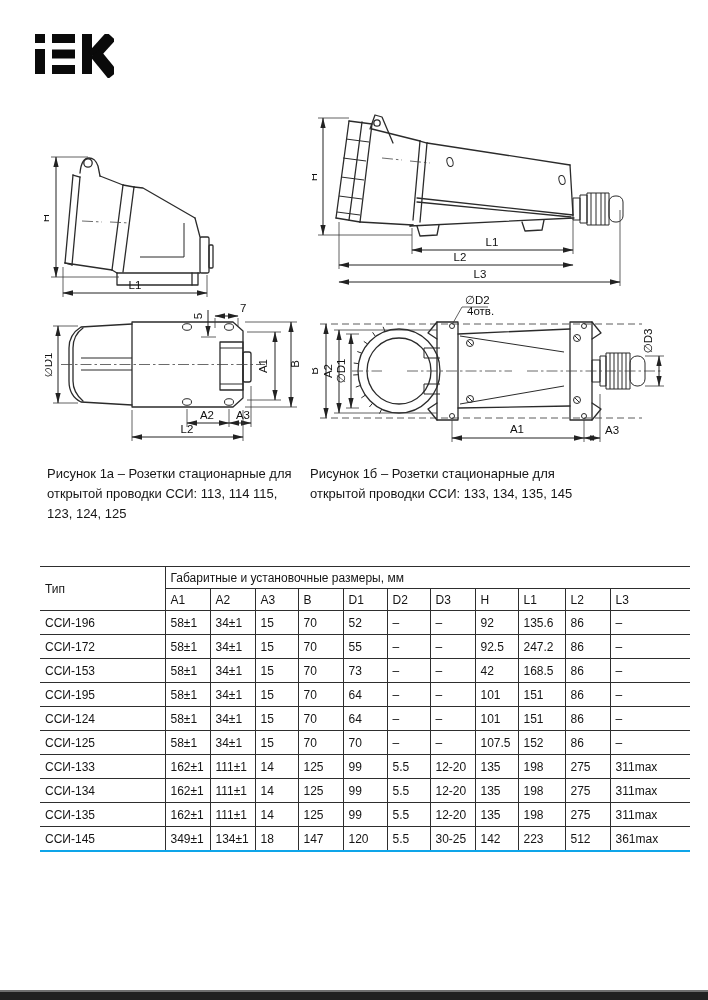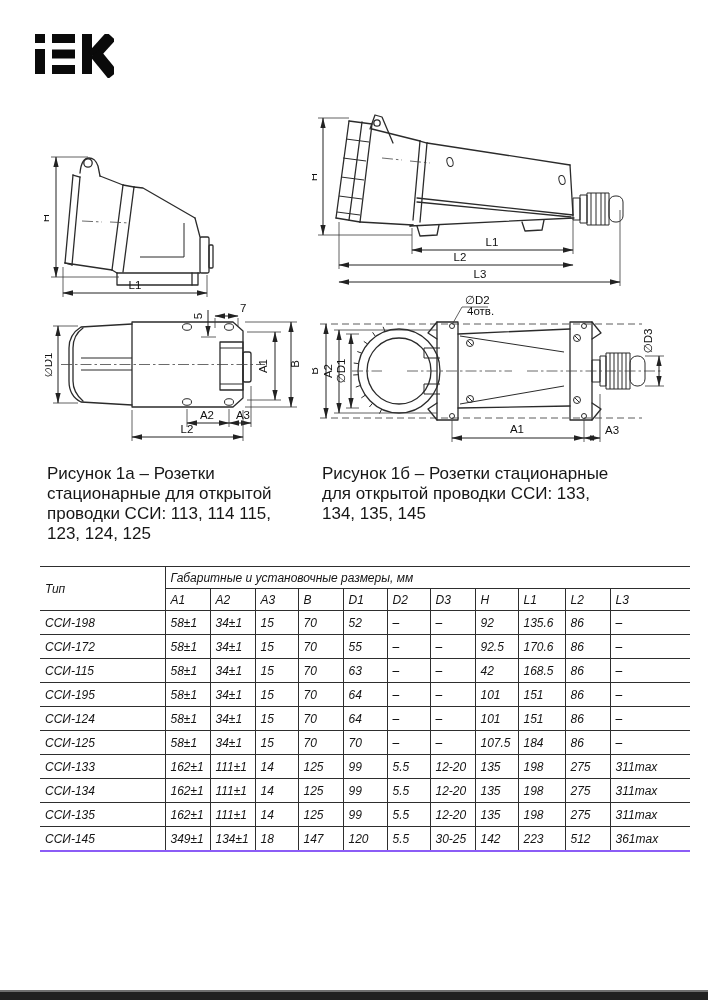--- a/index.html
+++ b/index.html
@@ -7,37 +7,36 @@
     width:708px;height:1000px;position:relative;background:#ffffff;
     font-family:"Liberation Sans",sans-serif;color:#141414;overflow:hidden;
   }
   .page{position:absolute;inset:0;background:#fff}
   .logo{position:absolute;left:34px;top:34px;width:80px;height:44px}
   .fig{position:absolute}
   #fig1a-side{left:44px;top:133px}
   #fig1b-side{left:312px;top:98px}
   #fig1a-bottom{left:45px;top:300px}
   #fig1b-bottom{left:312px;top:292px}
-  .caption{position:absolute;top:464px;font-size:17px;line-height:20px;color:#161616}
+  .caption{position:absolute;top:464px;font-size:13px;line-height:20px;color:#161616}
   #cap1a{left:47px;width:245px}
-  #cap1b{left:322px;width:300px}
+  #cap1b{left:310px;width:300px}
   
   .o{fill:none;stroke:#2b2b2b;stroke-width:1.3;stroke-linejoin:round;stroke-linecap:round}
   .t{fill:none;stroke:#2b2b2b;stroke-width:1;stroke-linejoin:round}
   .dim{stroke:#222;stroke-width:1;fill:none}
   .ext{stroke:#3a3a3a;stroke-width:.8;fill:none}
   .cl{stroke:#454545;stroke-width:.8;fill:none;stroke-dasharray:11 3 2.5 3}
   .dash{stroke:#4a4a4a;stroke-width:.9;fill:none;stroke-dasharray:7 4}
   .lbl{font-family:"Liberation Sans",sans-serif;font-size:11.5px;fill:#101010}
   
   .dims-table{
     position:absolute;left:40px;top:566px;width:650px;
     border-collapse:collapse;table-layout:fixed;font-size:12px;
-    border-bottom:2px solid #8b5cf6;
-    font-style:italic;
+    border-bottom:2px solid #0ea5e9;
   }
   .dims-table th,.dims-table td{
     font-weight:400;text-align:left;vertical-align:middle;
     padding:3px 2px 3px 5px;border-top:1.5px solid #2e2e2e;
     white-space:nowrap;overflow:hidden;height:17px;
   }
   .dims-table thead th{height:15px}
   .dims-table tr > *:not(:first-child){border-left:1px solid #2e2e2e}
   .dims-table .type-h{border-right:1px solid #2e2e2e}
   .page-edge{position:absolute;left:0;right:0;bottom:0;height:8px;background:#212121;border-top:2px solid #6f6f6f}
@@ -331,21 +330,21 @@
           <th>D2</th>
           <th>D3</th>
           <th>H</th>
           <th>L1</th>
           <th>L2</th>
           <th>L3</th>
         </tr>
     </thead>
     <tbody id="table-body">
         <tr>
-          <td>ССИ-198</td>
+          <td>ССИ-196</td>
           <td>58±1</td>
           <td>34±1</td>
           <td>15</td>
           <td>70</td>
           <td>52</td>
           <td>–</td>
           <td>–</td>
           <td>92</td>
           <td>135.6</td>
           <td>86</td>
@@ -354,31 +353,31 @@
         <tr>
           <td>ССИ-172</td>
           <td>58±1</td>
           <td>34±1</td>
           <td>15</td>
           <td>70</td>
           <td>55</td>
           <td>–</td>
           <td>–</td>
           <td>92.5</td>
-          <td>170.6</td>
-          <td>86</td>
-          <td>–</td>
-        </tr>
-        <tr>
-          <td>ССИ-115</td>
-          <td>58±1</td>
-          <td>34±1</td>
-          <td>15</td>
-          <td>70</td>
-          <td>63</td>
+          <td>247.2</td>
+          <td>86</td>
+          <td>–</td>
+        </tr>
+        <tr>
+          <td>ССИ-153</td>
+          <td>58±1</td>
+          <td>34±1</td>
+          <td>15</td>
+          <td>70</td>
+          <td>73</td>
           <td>–</td>
           <td>–</td>
           <td>42</td>
           <td>168.5</td>
           <td>86</td>
           <td>–</td>
         </tr>
         <tr>
           <td>ССИ-195</td>
           <td>58±1</td>
@@ -410,21 +409,21 @@
         <tr>
           <td>ССИ-125</td>
           <td>58±1</td>
           <td>34±1</td>
           <td>15</td>
           <td>70</td>
           <td>70</td>
           <td>–</td>
           <td>–</td>
           <td>107.5</td>
-          <td>184</td>
+          <td>152</td>
           <td>86</td>
           <td>–</td>
         </tr>
         <tr>
           <td>ССИ-133</td>
           <td>162±1</td>
           <td>111±1</td>
           <td>14</td>
           <td>125</td>
           <td>99</td>

